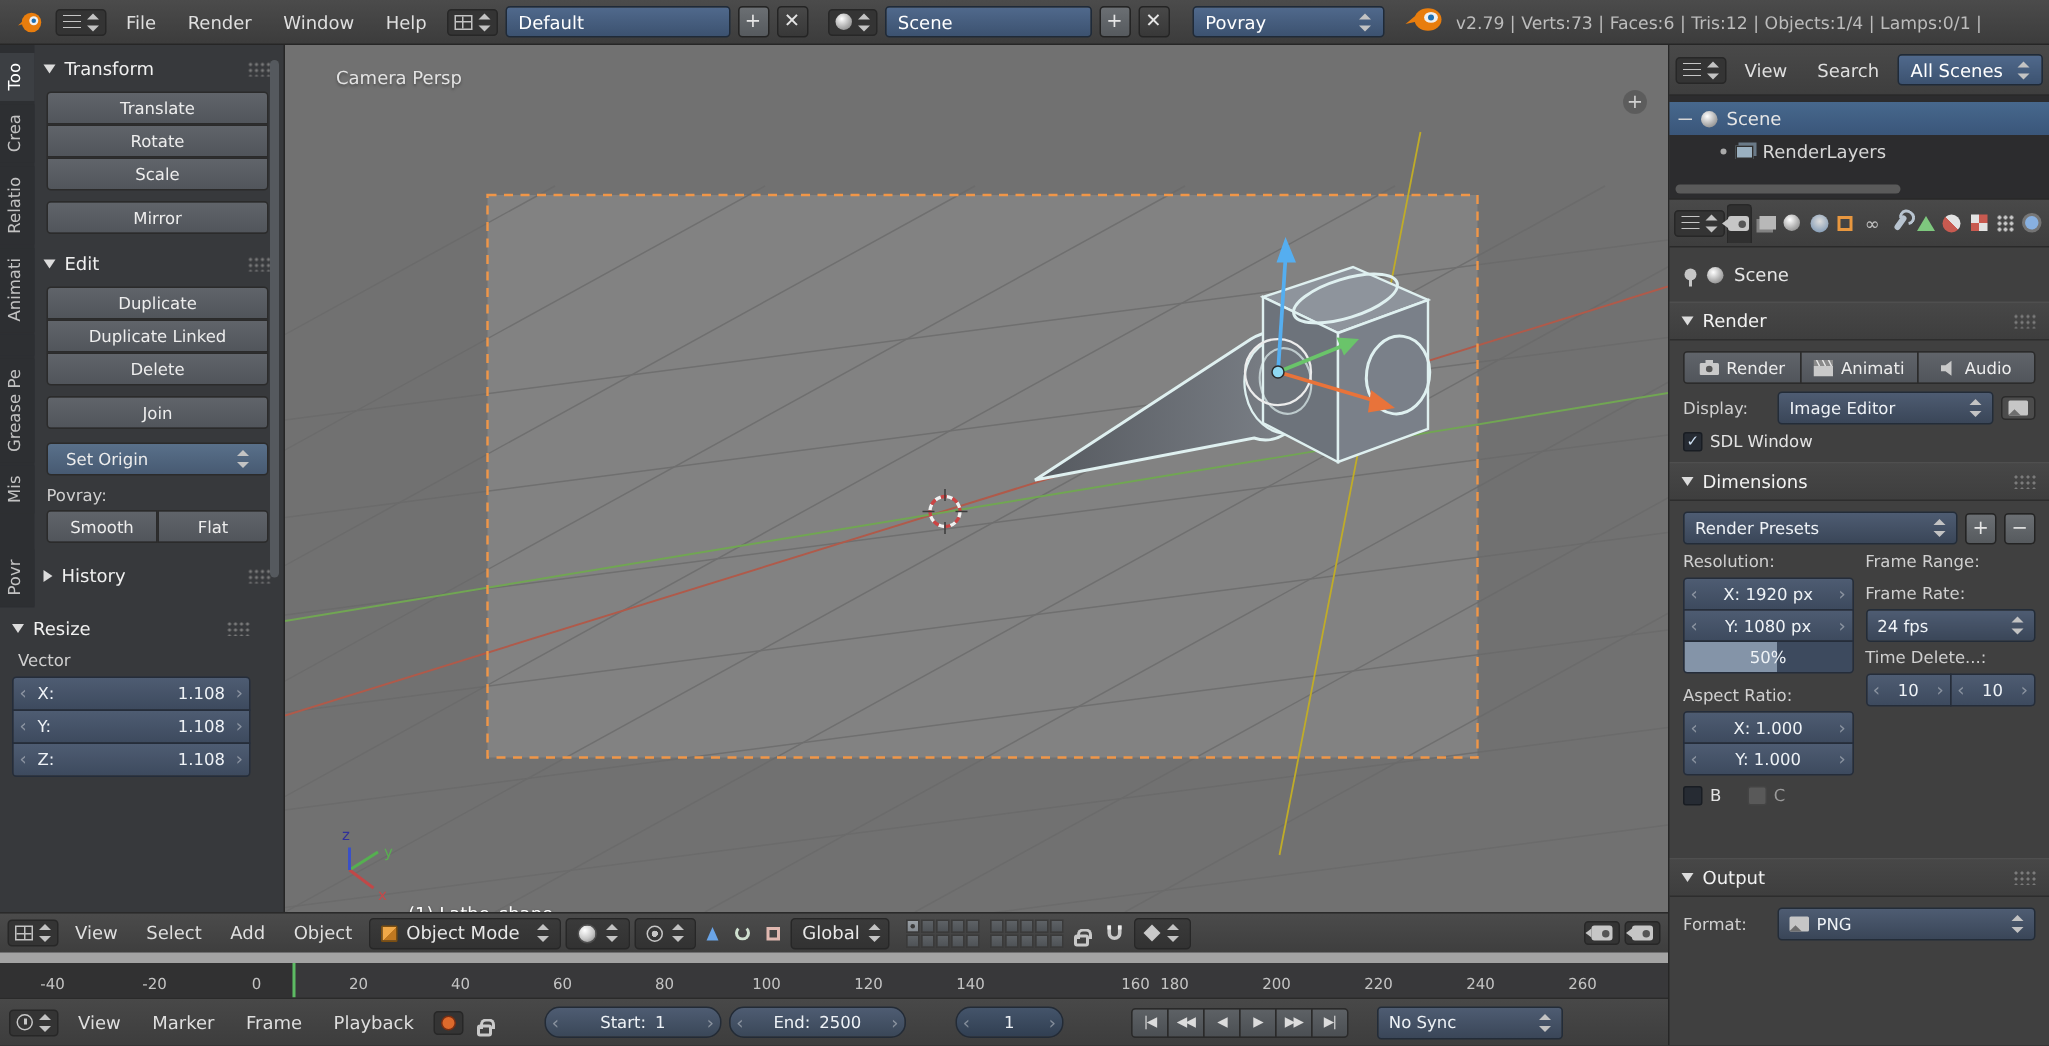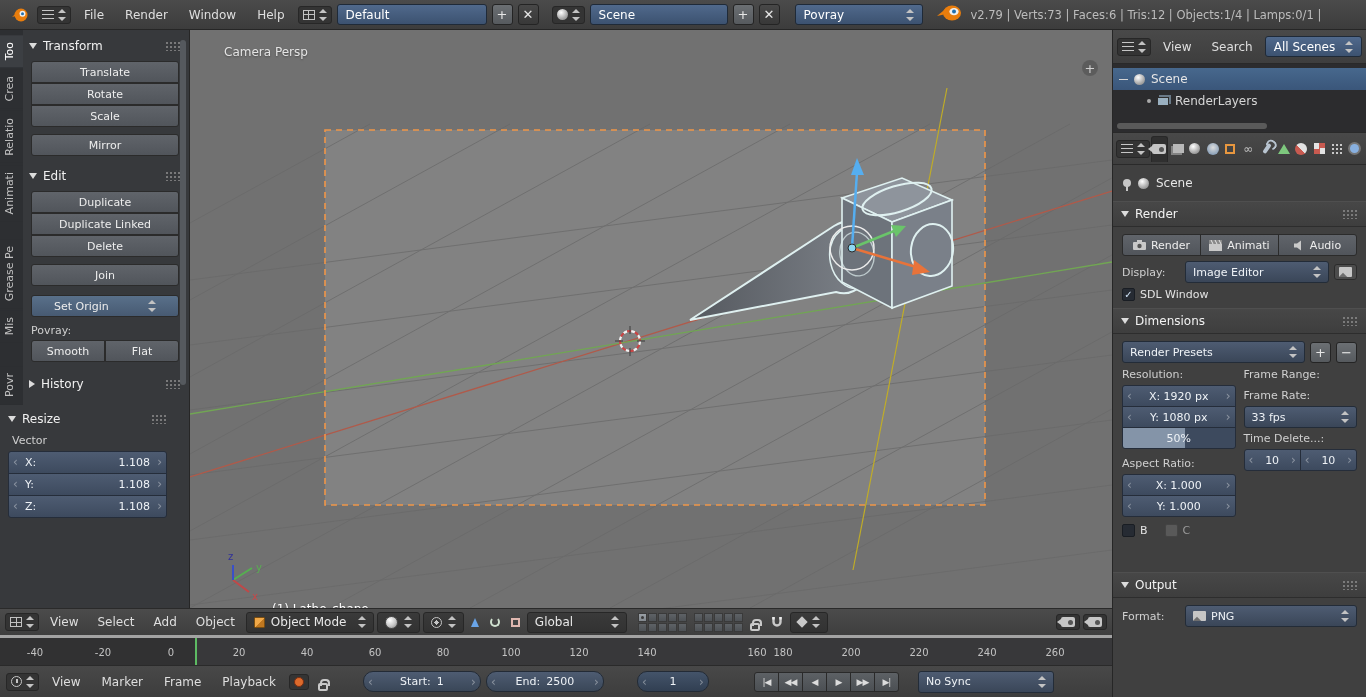--- a/index.html
+++ b/index.html
@@ -128,21 +128,21 @@
   .vp-header{position:absolute;left:0;top:608px;width:1112px;height:27px;display:flex;align-items:center;gap:3px;
              padding:0 5px;background:linear-gradient(#4b4b4b,#3e3e3e);border-top:1px solid #2a2a2a}
   .vph-dd{height:21px;display:inline-flex;align-items:center;gap:6px;padding:0 7px;border-radius:3px;
           background:linear-gradient(#3a3a3a,#323232);border:1px solid #272727;color:#e8e8e8;font-size:12px}
   .layers{display:grid;grid-template-columns:repeat(5,9px);grid-auto-rows:9px;gap:1px}
   .lcell{background:linear-gradient(#5e6266,#4e5256);border:1px solid #3a3a3a}
   .lcell.on{background:linear-gradient(#9aa0a6,#83898f);position:relative}
   .lcell.on::after{content:"";position:absolute;left:2px;top:2px;width:3px;height:3px;border-radius:50%;background:#3a3a3a}
 
   
-  .tl-ruler{position:absolute;left:0;top:635px;width:1112px;height:30px;background:#38383a;border-top:3px solid #a3a3a3}
+  .tl-ruler{position:absolute;left:0;top:635px;width:1112px;height:30px;background:#38383a;border-top:7px solid #a3a3a3}
   .tl-prerange{position:absolute;left:0;top:0;width:195px;height:100%;background:rgba(0,0,0,.12)}
   .tick{position:absolute;top:9px;transform:translateX(-50%);color:#c3c3c3;font-size:10px}
   .tl-curline{position:absolute;left:195px;top:0;width:2px;height:100%;background:#5dbb63}
   .tl-header{position:absolute;left:0;top:665px;width:1112px;height:32px;display:flex;align-items:center;gap:5px;
              padding:0 6px;background:linear-gradient(#484848,#3d3d3d);border-top:1px solid #2a2a2a}
   .tlfield{height:21px;display:inline-flex;align-items:center;justify-content:center;gap:6px;border-radius:10px;
            background:linear-gradient(#4e5c72,#3a4758);border:1px solid #232b36;color:#eef2f6;font-size:11px;position:relative;padding:0 14px}
   .pb{width:25px;height:20px;display:flex;align-items:center;justify-content:center;font-size:9px;letter-spacing:-1px;
       background:linear-gradient(#5d6165,#4b4f53);border:1px solid #2a2a2a;color:#dcdcdc}
 
@@ -260,21 +260,21 @@
           <span class="tri-d"></span>
           <span>Edit</span>
           <span class="grip"></span>
         </div>
         <div class="vgroup" style="margin:3px 2px 0 2px">
           <div class="btn">Duplicate</div>
           <div class="btn">Duplicate Linked</div>
           <div class="btn">Delete</div>
         </div>
         <div class="btn" style="margin:7px 2px 0 2px">Join</div>
-        <div class="btn blue" style="margin:9px 2px 0 2px;justify-content:space-between;padding:0 22px">
+        <div class="btn blue" style="margin:9px 2px 0 2px;justify-content:space-between;padding:0 12px">
           <span>Set Origin</span>
           <span class="ud"></span>
         </div>
         <div class="shad-label">Povray:</div>
         <div class="hgroup" style="margin:0 2px">
           <div class="btn">Smooth</div>
           <div class="btn">Flat</div>
         </div>
 
         <div class="ph" style="margin-top:10px">
@@ -419,21 +419,21 @@
     </span>
     <span class="icbox">
         <span class="arrowup-ic"></span>
       </span>
     <span class="icbox">
         <span class="rot-ic"></span>
       </span>
     <span class="icbox">
         <span class="scale-ic"></span>
       </span>
-    <span class="vph-dd" style="width:100px">
+    <span class="vph-dd" style="width:66px">
       <span>Global</span>
       <span class="ud" style="margin-left:auto"></span>
     </span>
     <span class="layers" style="margin-left:8px">
       <span class="lcell on"></span>
       <span class="lcell"></span>
         <span class="lcell"></span>
       <span class="lcell"></span>
         <span class="lcell"></span>
       <span class="lcell"></span>
@@ -528,21 +528,21 @@
 
     <span class="hgroup" style="margin-left:40px">
       <span class="pb">|◀</span>
       <span class="pb">◀◀</span>
       <span class="pb">◀</span>
       <span class="pb">▶</span>
       <span class="pb">▶▶</span>
       <span class="pb">▶|</span>
     </span>
 
-    <span class="dropdown" style="width:136px;margin-left:14px;justify-content:space-between">
+    <span class="dropdown" style="width:124px;margin-left:14px;justify-content:space-between">
       <span>No Sync</span>
       <span class="ud"></span>
     </span>
   </div>
 
   <aside class="right">
 
     <div class="out-header">
       <span class="icbox" style="background:#343434;border:1px solid #272727">
         <span class="lines-ic"></span>
@@ -697,21 +697,21 @@
               <span class="cb"></span>
               <span>B</span>
               <span class="cb dis" style="margin-left:12px"></span>
               <span style="color:#9a9a9a">C</span>
             </div>
           </div>
           <div class="dim-col">
             <span class="plabel">Frame Range:</span>
             <span class="plabel" style="margin-top:4px">Frame Rate:</span>
             <span class="dropdown" style="justify-content:space-between">
-              <span>33 fps</span>
+              <span>24 fps</span>
               <span class="ud"></span>
             </span>
             <span class="plabel">Time Delete...:</span>
             <div class="hgroup">
               <div class="stepfield">10</div>
               <div class="stepfield">10</div>
             </div>
           </div>
         </div>
       </div>

